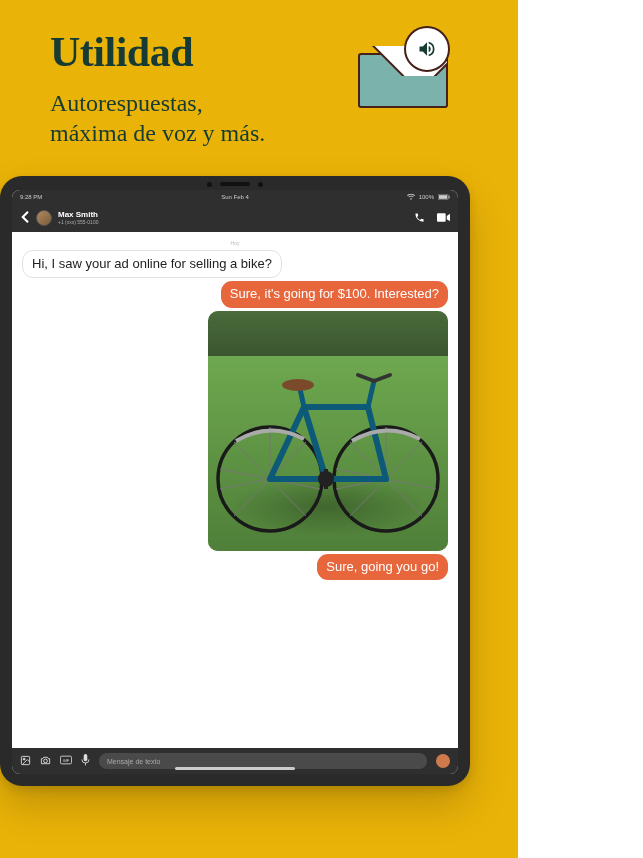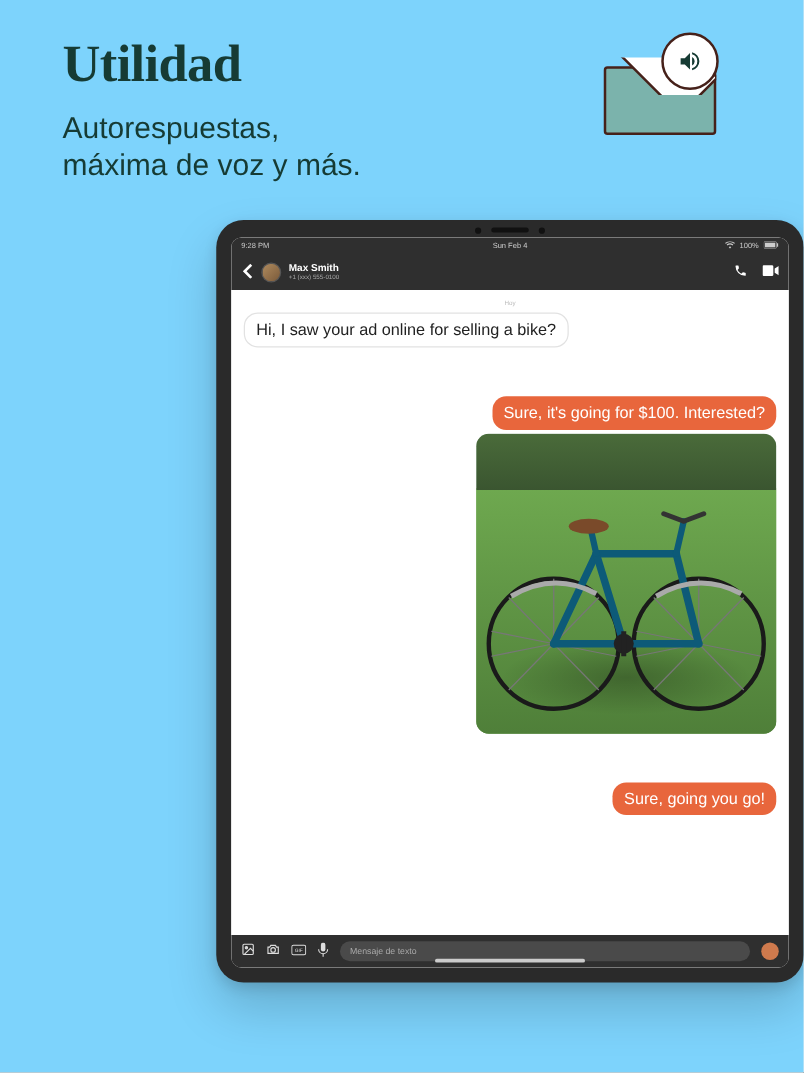--- a/index.html
+++ b/index.html
@@ -1,30 +1,30 @@
 <!DOCTYPE html>
 <html><head>
 <meta charset="utf-8">
 <style>
   * { margin: 0; padding: 0; box-sizing: border-box; }
   html, body { width: 643px; height: 858px; font-family: -apple-system, BlinkMacSystemFont, 'Segoe UI', Arial, sans-serif; background: #fff; }
-  .page { width: 643px; height: 858px; position: relative; background: #7dd3fc; overflow: hidden; }
+  .page { width: 518px; height: 858px; position: relative; background: #eab308; overflow: hidden; }
 
   .hero { padding: 30px 50px 10px 50px; position: relative; }
   .hero-title { font-family: Georgia, 'Times New Roman', serif; font-size: 42px; font-weight: 700; color: #163b34; line-height: 1.05; letter-spacing: -0.5px; }
-  .hero-sub { font-family: Liberation Sans, sans-serif; font-size: 24px; font-weight: 400; color: #163b34; line-height: 1.25; margin-top: 14px; }
+  .hero-sub { font-family: Liberation Serif, serif; font-size: 24px; font-weight: 400; color: #163b34; line-height: 1.25; margin-top: 14px; }
 
   .hero-icon { position: absolute; top: 28px; right: 60px; width: 110px; height: 80px; }
   .envelope-body { position: absolute; bottom: 0; left: 10px; width: 90px; height: 55px; background: #7bb3ac; border: 2px solid #46211a; border-radius: 3px; }
   .envelope-flap { position: absolute; top: 18px; left: 10px; width: 90px; height: 30px; overflow: hidden; }
   .envelope-flap::before { content: ""; position: absolute; top: -20px; left: 5px; width: 80px; height: 40px; background: #fff; border: 2px solid #46211a; transform: rotate(45deg); transform-origin: center; border-radius: 3px; }
   .speaker-circle { position: absolute; top: -2px; right: 8px; width: 46px; height: 46px; background: #fff; border: 2px solid #46211a; border-radius: 50%; display: flex; align-items: center; justify-content: center; }
   .speaker-icon { width: 26px; height: 26px; display: flex; align-items: center; justify-content: center; color: #163b34; font-size: 18px; }
 
-  .tablet-wrap { width: 100%; display: flex; justify-content: flex-end; margin-top: 18px; padding-left: 39px; }
+  .tablet-wrap { width: 100%; display: flex; justify-content: flex-start; margin-top: 18px; }
   .tablet-frame { width: 470px; height: 610px; background: #2a2a2a; border-radius: 22px; padding: 14px 12px 12px 12px; box-shadow: 0 20px 40px rgba(0,0,0,0.18), 0 4px 10px rgba(0,0,0,0.12); position: relative; }
   .tablet-notch { position: absolute; top: 6px; left: 50%; transform: translateX(-50%); width: 90px; height: 6px; display: flex; justify-content: center; gap: 8px; }
   .tablet-notch span { width: 5px; height: 5px; background: #111; border-radius: 50%; }
   .tablet-notch .slot { width: 30px; height: 4px; background: #111; border-radius: 3px; }
   .screen { width: 100%; height: 100%; background: #fff; border-radius: 8px; overflow: hidden; position: relative; display: flex; flex-direction: column; }
 
   .status-bar { height: 14px; background: #2f2f2f; display: flex; align-items: center; justify-content: space-between; padding: 0 8px; font-size: 6px; color: #ccc; }
   .status-bar .center { position: absolute; left: 50%; transform: translateX(-50%); }
   .status-bar .right { display: flex; gap: 4px; align-items: center; }
 
@@ -37,21 +37,21 @@
   .header-actions { display: flex; gap: 12px; margin-left: auto; }
   .header-actions .icn { color: #fff; font-size: 10px; }
 
   .chat-body { flex: 1; background: #fff; padding: 6px 10px; overflow: hidden; position: relative; }
   .timestamp-tiny { text-align: center; color: #bbb; font-size: 5px; margin: 2px 0 4px 0; }
 
   .bubble-row { display: flex; margin: 3px 0; }
   .bubble-row.right { justify-content: flex-end; }
   .bubble { max-width: 66%; padding: 5px 9px; border-radius: 11px; font-size: 13px; line-height: 1.25; }
   .bubble.in { background: #fff; border: 1px solid #e2e2e2; color: #222; }
-  .bubble.out { background: #e8663c; color: #fff; margin-top: 36px; }
+  .bubble.out { background: #e8663c; color: #fff; }
 
   .image-bubble { width: 240px; height: 240px; border-radius: 10px; overflow: hidden; background: linear-gradient(#a6c0ac 0%, #a6c0ac 18%, #6ea84f 18%, #578b3d 100%); position: relative; }
   .hedge { position: absolute; top: 0; left: 0; right: 0; height: 45px; background: linear-gradient(#4a6b3a,#3a5530); }
   .grass { position: absolute; top: 45px; left: 0; right: 0; bottom: 0; background: linear-gradient(#6ea84f,#4f7f39); }
   .grass::after { content:""; position:absolute; left:8%; top:120px; width:84%; height:60px; background: radial-gradient(ellipse at center, rgba(0,0,0,0.25), rgba(0,0,0,0) 70%); border-radius:50%; }
   .bike-svg { position: absolute; inset: 0; }
 
   .chat-input-bar { height: 26px; background: #2f2f2f; display: flex; align-items: center; padding: 0 8px; gap: 9px; }
   .chat-input-bar .icn { color: #ddd; font-size: 10px; }
   .msg-input { flex: 1; height: 16px; background: #4a4a4a; border-radius: 9px; display: flex; align-items: center; padding: 0 8px; color: #aaa; font-size: 7px; }

